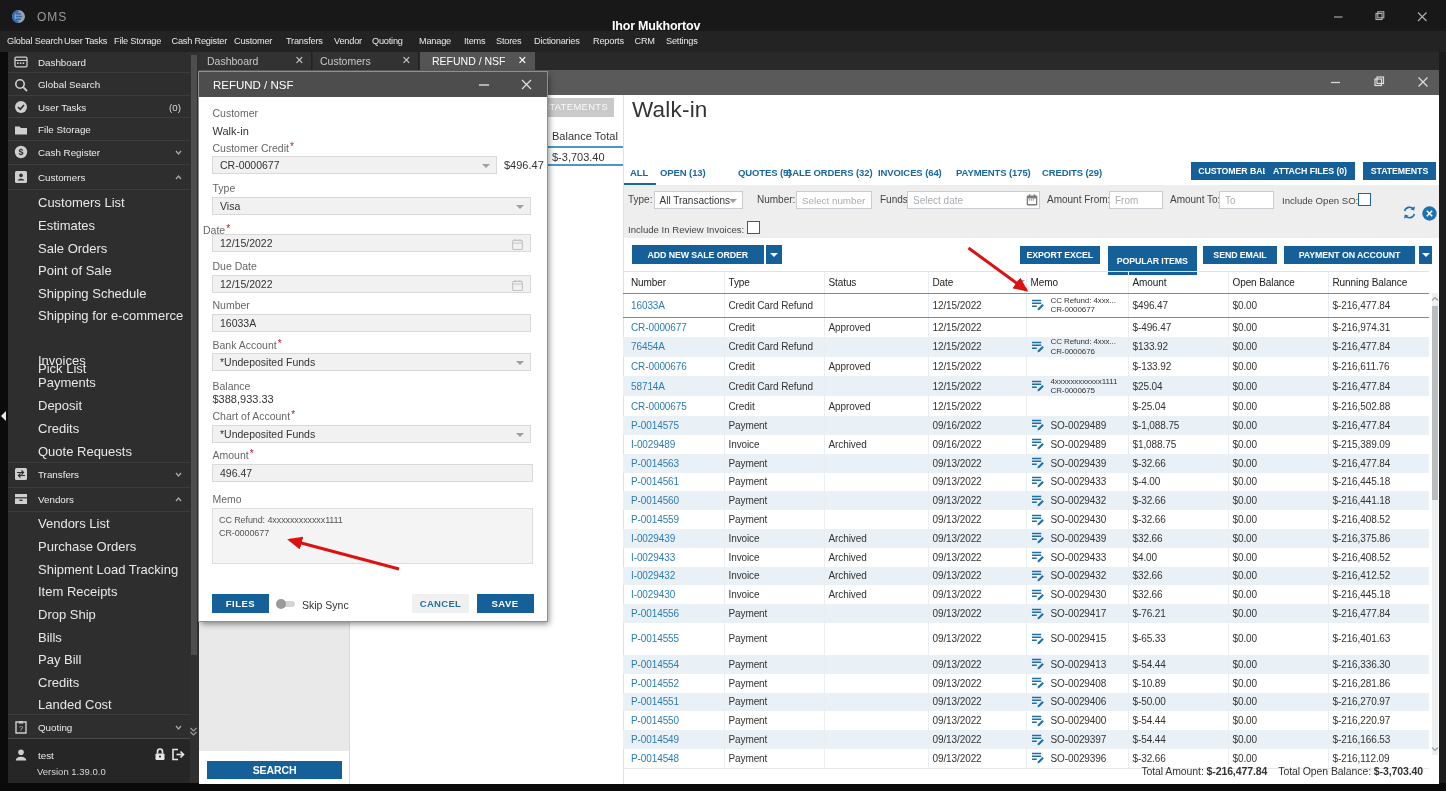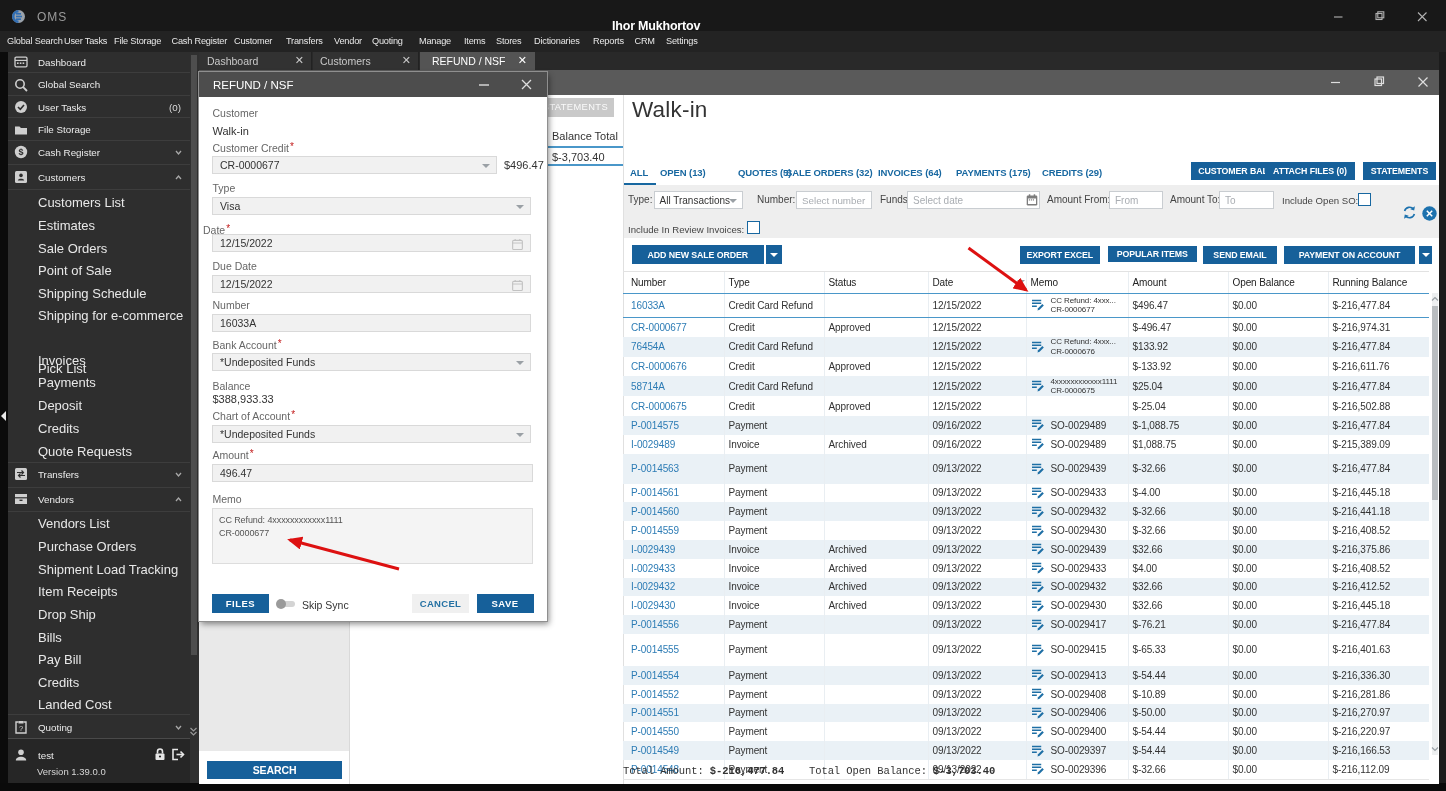--- a/index.html
+++ b/index.html
@@ -322,21 +322,21 @@
   <svg class="abs" style="left:1422px;top:206px;" width="15" height="15" viewBox="0 0 15 15">
     <circle cx="7.5" cy="7.5" r="7.2" fill="#1d72ae"></circle>
     <path d="M4.8 4.8 L10.2 10.2 M10.2 4.8 L4.8 10.2" stroke="#fff" stroke-width="1.5"></path>
   </svg>
 
   <div class="abs bb" style="left:631.5px;top:245px;width:132.5px;height:19px;">ADD NEW SALE ORDER</div>
   <div class="abs bb" style="left:765.5px;top:245px;width:16px;height:19px;">
       <span class="caret" style="border-top-color:#fff;"></span>
     </div>
   <div class="abs bb" style="left:1019.5px;top:246px;width:80.5px;height:18px;">EXPORT EXCEL</div>
-  <div class="abs bb" style="left:1107.5px;top:246px;width:89.5px;height:16px;">POPULAR ITEMS</div>
+  <div class="abs bb" style="left:1107.5px;top:246px;width:89.5px;height:29px;">POPULAR ITEMS</div>
   <div class="abs bb" style="left:1203px;top:246px;width:74px;height:18px;">SEND EMAIL</div>
   <div class="abs bb" style="left:1284px;top:246px;width:131px;height:18px;">PAYMENT ON ACCOUNT</div>
   <div class="abs bb" style="left:1419px;top:246px;width:13px;height:18px;">
       <span class="caret" style="border-top-color:#fff;"></span>
     </div>
 
   <div class="abs" style="left:623px;top:271px;width:806px;height:1px;background:#e2e2e2;"></div>
   <div class="abs" style="left:1017px;top:279.5px;width:0;height:0;border-left:4px solid transparent;border-right:4px solid transparent;border-top:4.5px solid #9aa0a5;"></div>
   <div class="abs" id="tbl" style="left:623px;top:272px;width:806px;">
 <table id="ttable">
@@ -476,21 +476,21 @@
                   <path d="M1 1.6 H11 M1 4.7 H11 M1 7.8 H6.2" stroke="#1e6fa5" stroke-width="1.7" fill="none"></path>
                   <path d="M7.0 12.4 L7.6 10.1 L12.2 5.5 L13.8 7.1 L9.2 11.7 Z" fill="#1e6fa5"></path>
                 </svg>
                 <span>SO-0029489</span>
               </span>
             </td>
             <td>$1,088.75</td>
             <td>$0.00</td>
             <td>$-215,389.09</td>
           </tr>
-<tr class="alt" style="height:30px">
+<tr class="alt" style="height:19px">
             <td class="c0 lnk">P-0014563</td>
             <td>Payment</td>
             <td></td>
             <td>09/13/2022</td>
             <td class="cm">
               <span class="m1">
                 <svg class="mic" viewBox="0 0 15 13">
                   <path d="M1 1.6 H11 M1 4.7 H11 M1 7.8 H6.2" stroke="#1e6fa5" stroke-width="1.7" fill="none"></path>
                   <path d="M7.0 12.4 L7.6 10.1 L12.2 5.5 L13.8 7.1 L9.2 11.7 Z" fill="#1e6fa5"></path>
                 </svg>
@@ -778,21 +778,21 @@
 
   <div class="abs" style="left:1432px;top:293px;width:6px;height:462px;background:#edeff0;"></div>
   <div class="abs" style="left:1432px;top:306px;width:6px;height:194px;background:#b9bdc0;"></div>
   <svg class="abs" style="left:1431px;top:296px;" width="8" height="6" viewBox="0 0 8 6">
       <path d="M1 4.5 L4 1.5 L7 4.5" fill="none" stroke="#9aa0a5" stroke-width="1.2"></path>
     </svg>
   <svg class="abs" style="left:1431px;top:746px;" width="8" height="6" viewBox="0 0 8 6">
       <path d="M1 1.5 L4 4.5 L7 1.5" fill="none" stroke="#9aa0a5" stroke-width="1.2"></path>
     </svg>
 
-  <div class="abs" style="left:623px;top:764.5px;width:800px;height:14px;font-size:10.5px;color:#333;letter-spacing:-0.1px;font-family:Liberation Mono, monospace;">
+  <div class="abs" style="left:623px;top:764.5px;width:800px;height:14px;font-size:10.5px;color:#333;text-align:right;letter-spacing:-0.1px;">
     Total Amount: <b>$-216,477.84</b> &nbsp;&nbsp; Total Open Balance: <b>$-3,703.40</b>
   </div>
 
   <div class="abs" id="dlg" style="left:199px;top:72px;width:348px;height:549px;background:#fff;box-shadow:2px 3px 6px rgba(0,0,0,.45);outline:1px solid #8f8f8f;">
     <div style="position:absolute;left:0;top:0;width:348px;height:25px;background:#4d4d4d;color:#fff;font-size:11.5px;display:flex;align-items:center;padding-left:14px;">REFUND / NSF</div>
     <svg style="position:absolute;left:280px;top:12px;" width="10" height="2" viewBox="0 0 10 2">
         <line x1="0" y1="1" x2="10" y2="1" stroke="#ddd" stroke-width="1.4"></line>
       </svg>
     <svg style="position:absolute;left:322px;top:7px;" width="11" height="11" viewBox="0 0 11 11">
         <path d="M1 1 L10 10 M10 1 L1 10" stroke="#ddd" stroke-width="1.3"></path>

